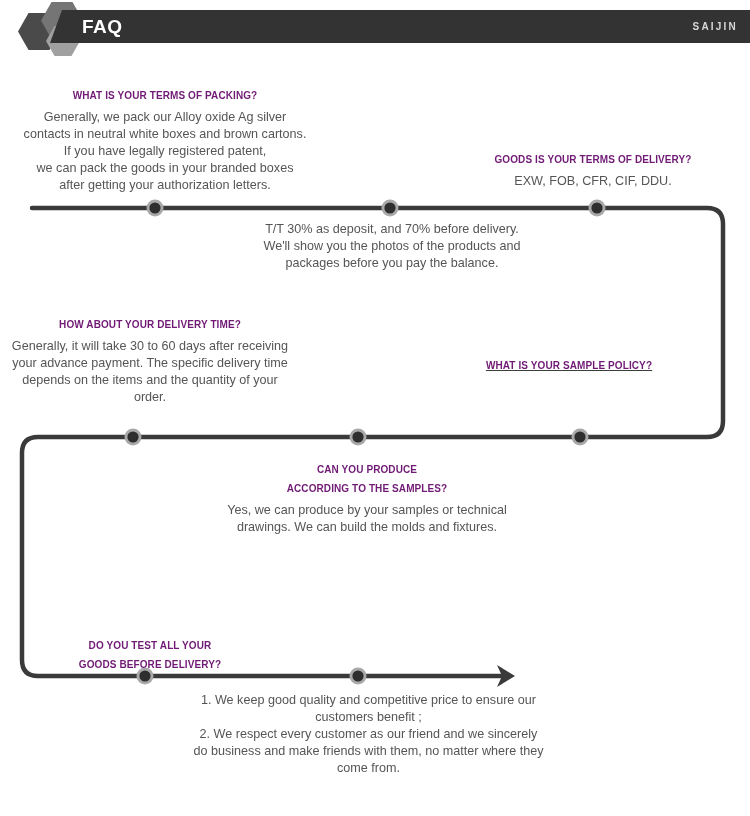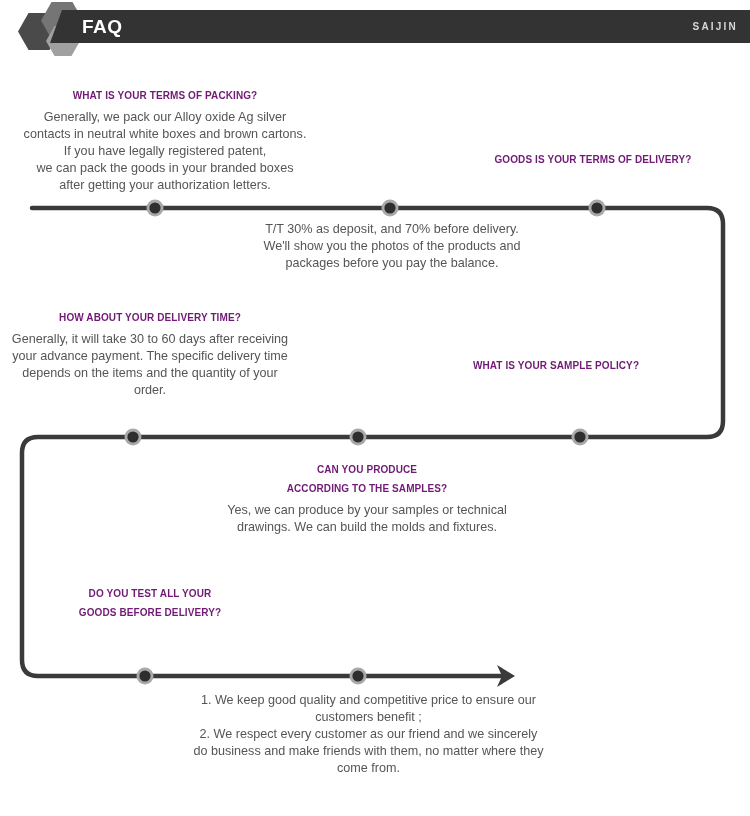--- a/index.html
+++ b/index.html
@@ -95,24 +95,24 @@
     color: #555555;
     line-height: 17px;
     margin: 1px;
   }
   .ta-center { text-align: center; }
 
   
   #blk-packing   { left: 10px;  top: 86px;  width: 310px; }
   #blk-delivery-terms { left: 443px; top: 150px; width: 300px; }
   #blk-payment   { left: 222px; top: 220px; width: 340px; }
-  #blk-delivery-time { left: 5px; top: 308px; width: 290px; }
-  #blk-sample    { left: 411px; top: 356px; width: 290px; }
+  #blk-delivery-time { left: 5px; top: 315px; width: 290px; }
+  #blk-sample    { left: 424px; top: 356px; width: 290px; text-decoration: underline; }
   #blk-produce   { left: 222px; top: 460px; width: 290px; }
-  #blk-test      { left: 30px;  top: 584px; width: 240px; text-align: center; }
+  #blk-test      { left: 30px;  top: 636px; width: 240px; text-align: center; }
   #blk-business  { left: 176px; top: 691px; width: 385px; }
 </style>
 </head>
 <body>
 
 <div id="header">
   <div class="hex" id="hex-dark"></div>
   <div class="hex" id="hex-mid"></div>
   <div class="hex" id="hex-light"></div>
   <div id="header-bar"></div>
@@ -145,20 +145,21 @@
     </g>
 </svg>
 
 <div class="faq-block ta-center" id="blk-packing">
   <p class="faq-q">WHAT IS YOUR TERMS OF PACKING?</p>
   <p class="faq-a">Generally, we pack our Alloy oxide Ag silver<br>contacts in neutral white boxes and brown cartons.<br>If you have legally registered patent,<br>we can pack the goods in your branded boxes<br>after getting your authorization letters.</p>
 </div>
 
 <div class="faq-block ta-center" id="blk-delivery-terms">
   <p class="faq-q">GOODS IS YOUR TERMS OF DELIVERY?</p>
+  <p class="faq-a">EXW, FOB, CFR, CIF, DDU.</p>
 </div>
 
 <div class="faq-block ta-center" id="blk-payment">
   <p class="faq-a">T/T 30% as deposit, and 70% before delivery.<br>We'll show you the photos of the products and<br>packages before you pay the balance.</p>
 </div>
 
 <div class="faq-block ta-center" id="blk-delivery-time">
   <p class="faq-q">HOW ABOUT YOUR DELIVERY TIME?</p>
   <p class="faq-a">Generally, it will take 30 to 60 days after receiving<br>your advance payment. The specific delivery time<br>depends on the items and the quantity of your<br>order.</p>
 </div>

